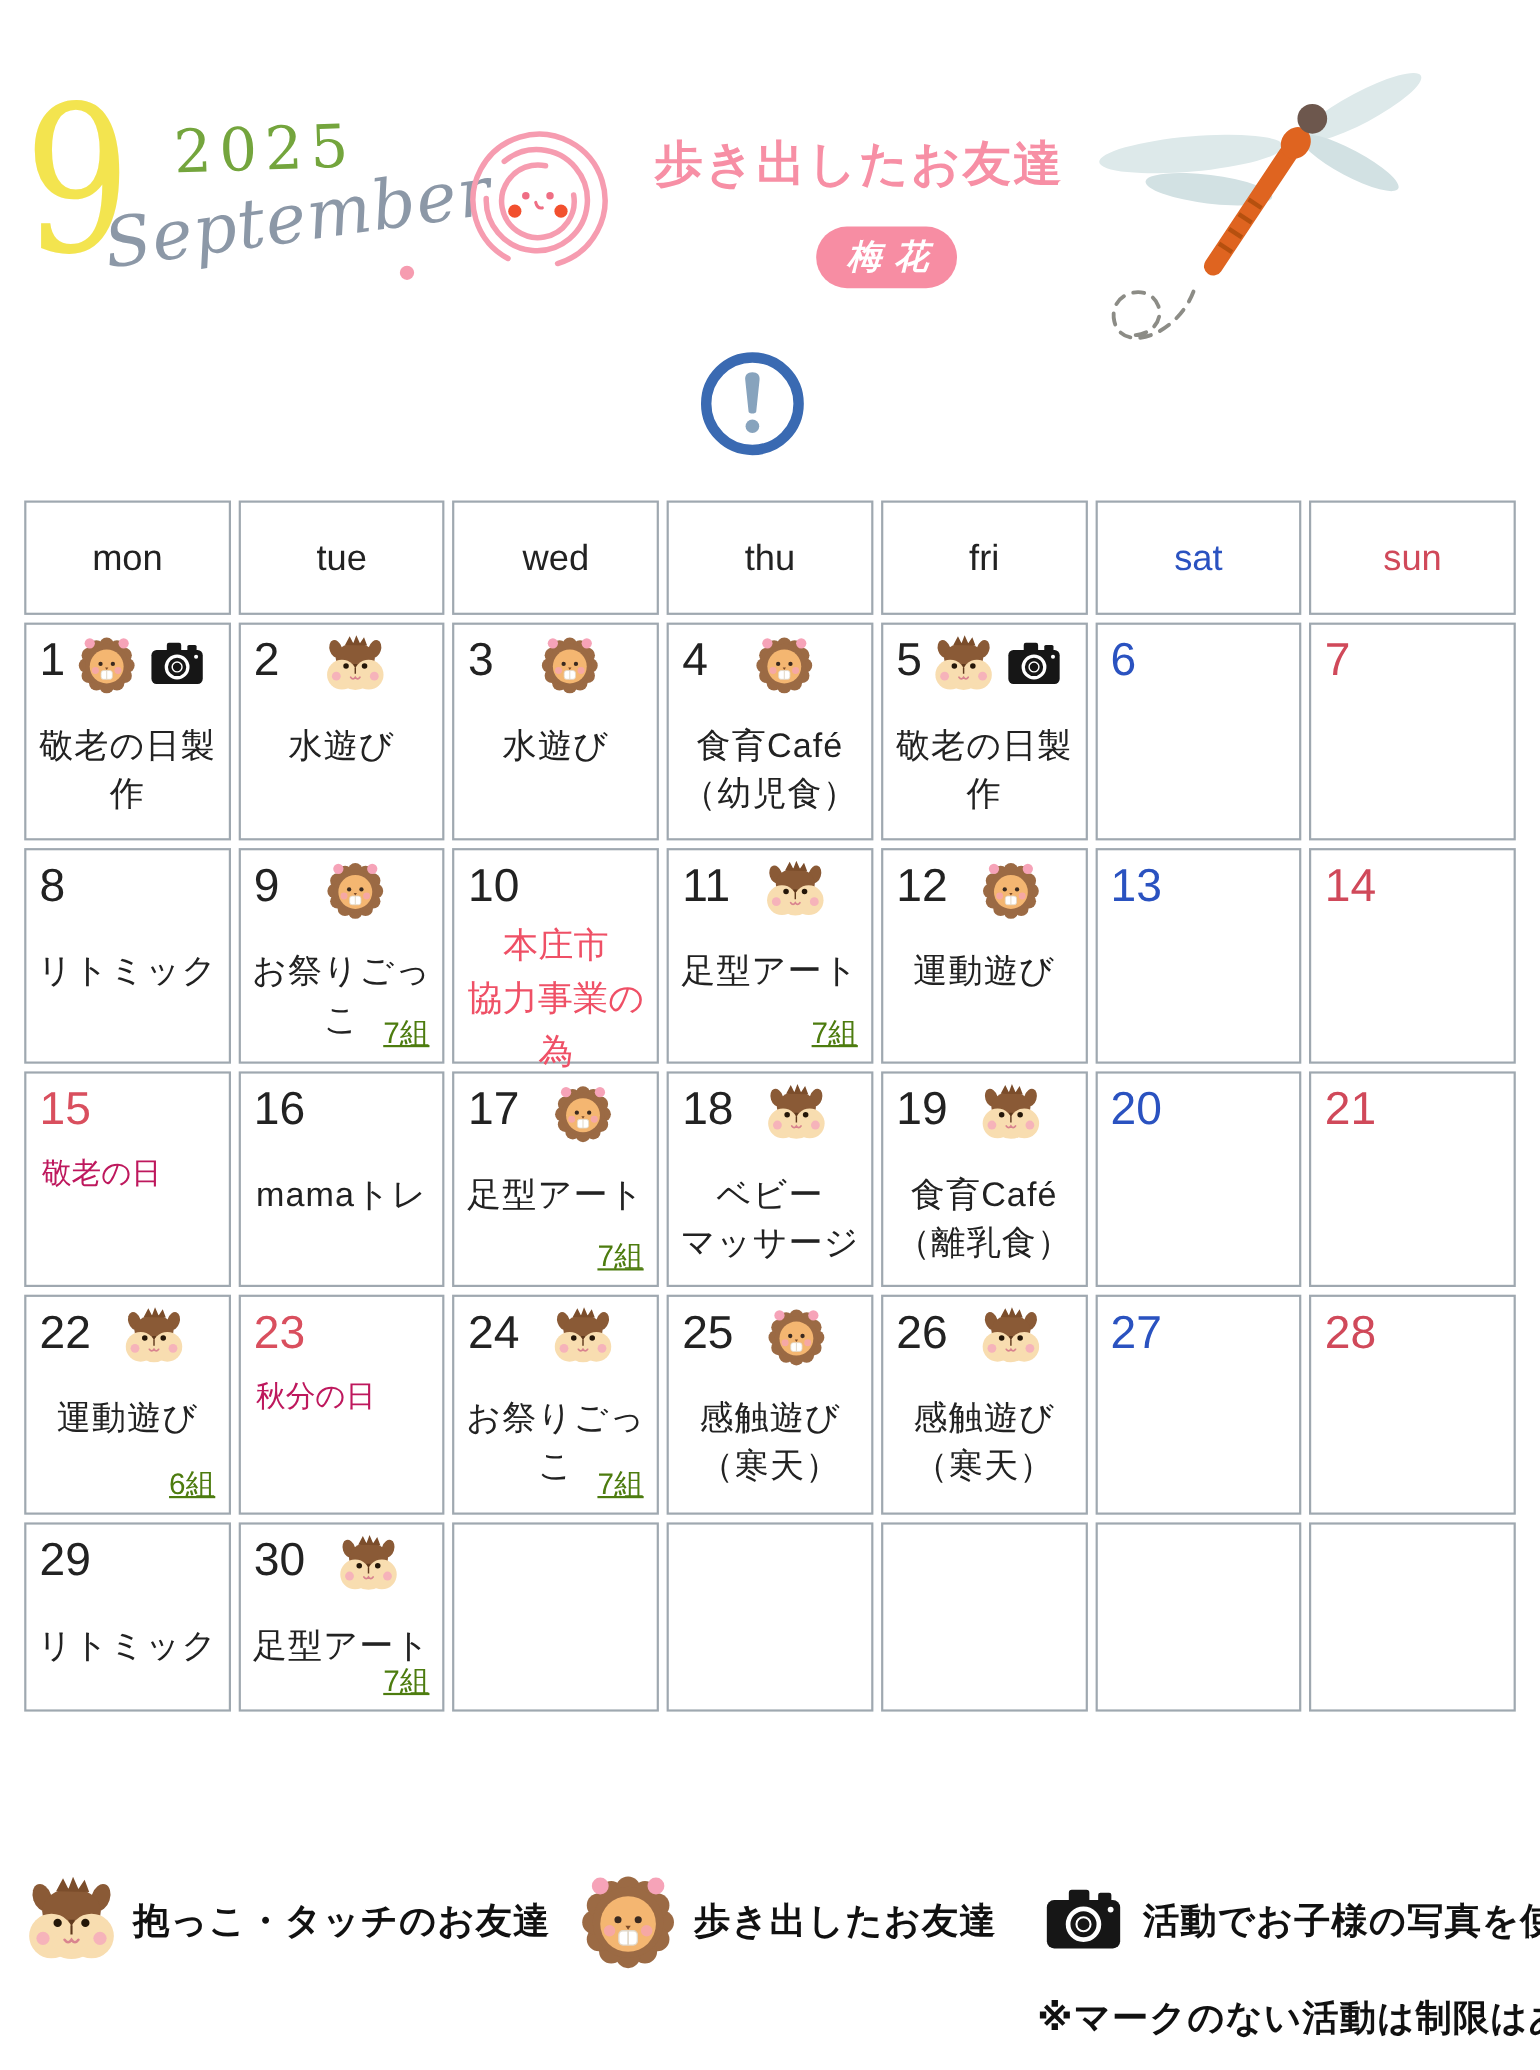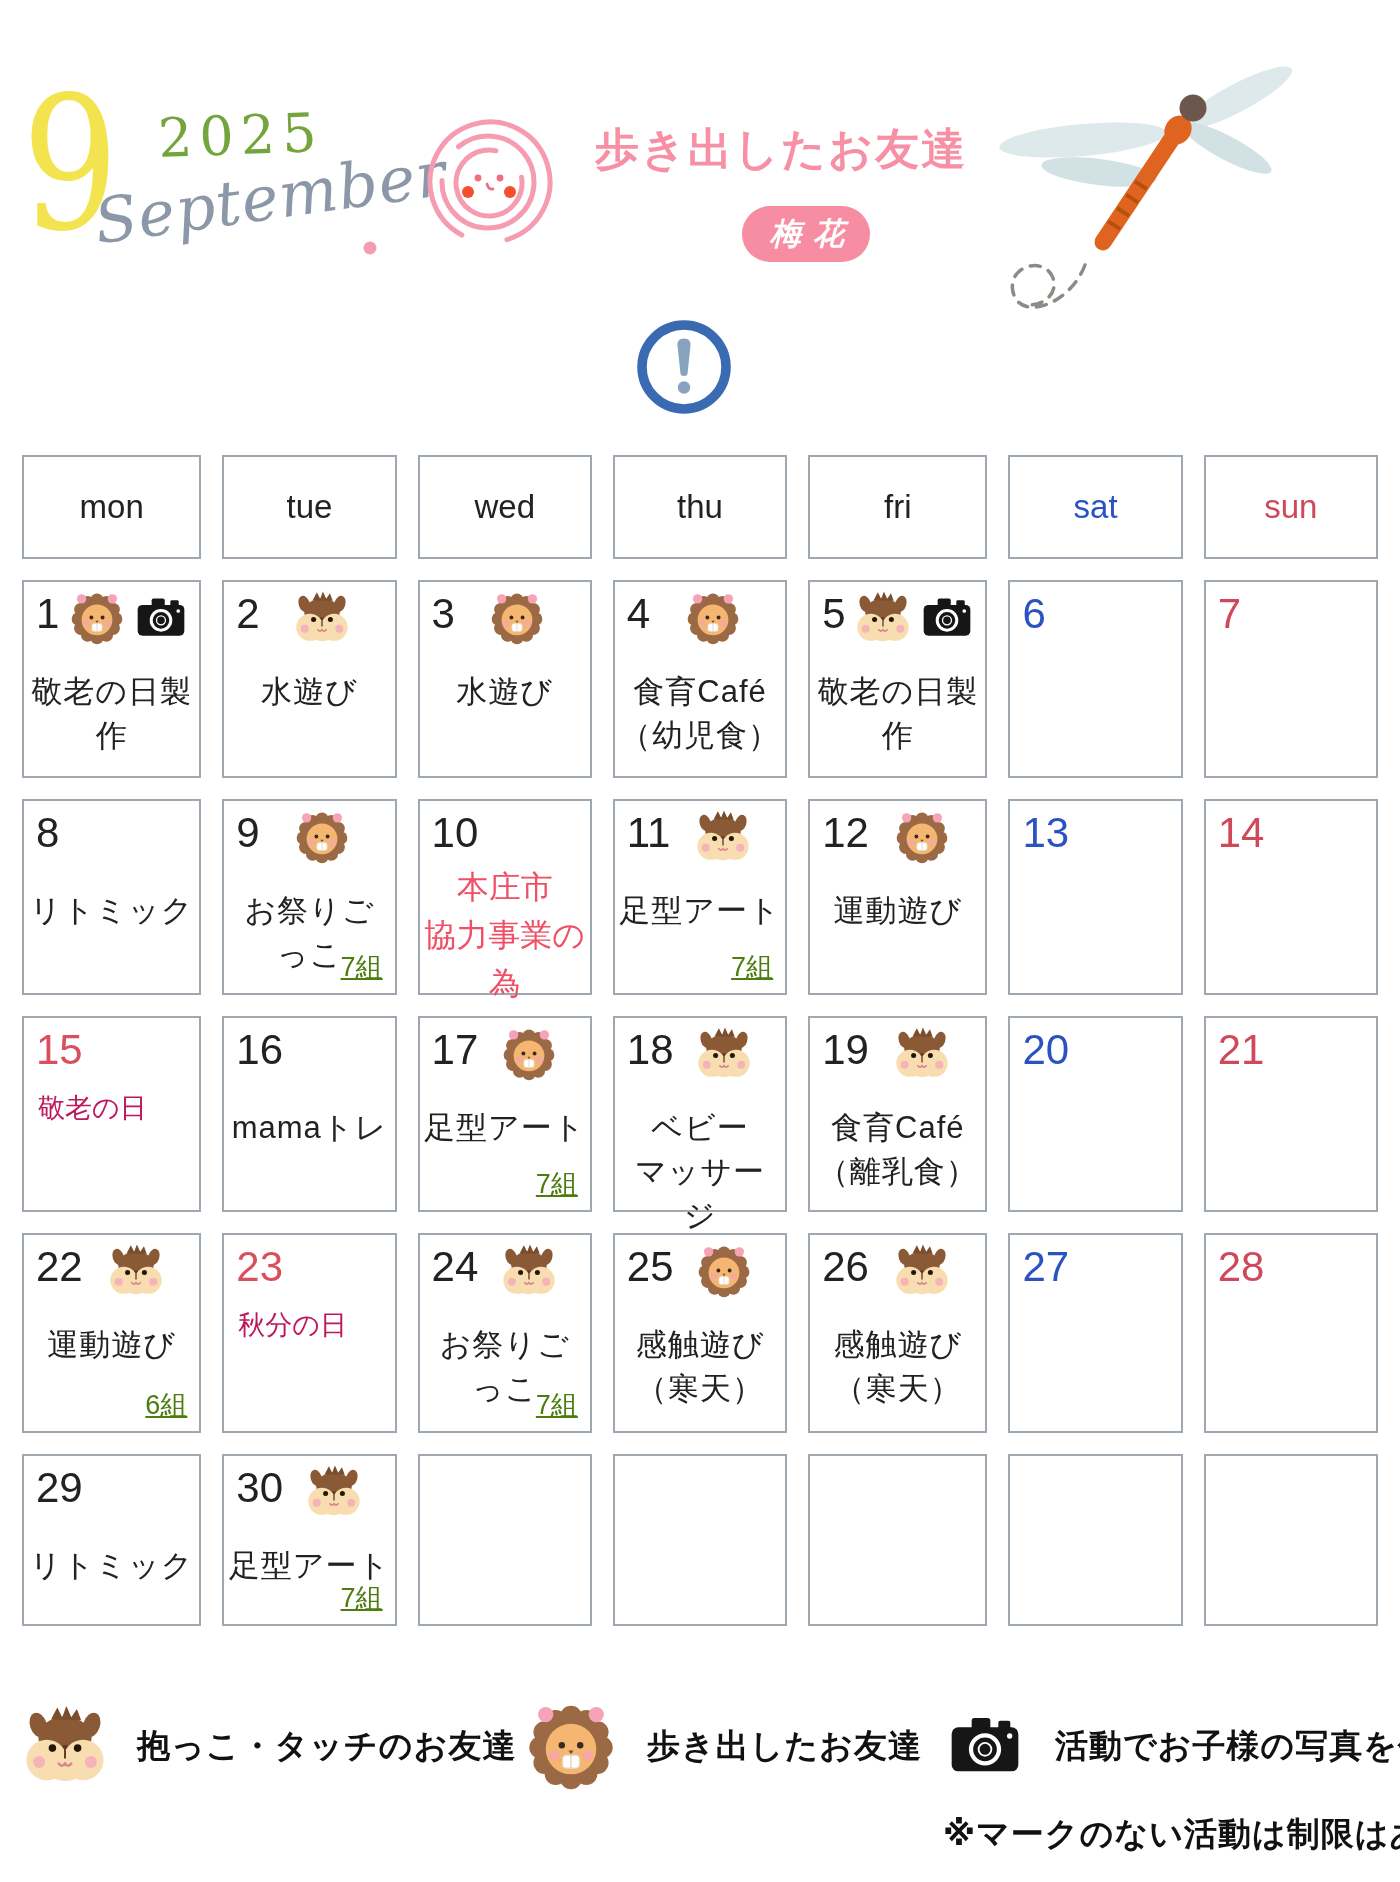--- a/index.html
+++ b/index.html
@@ -22,38 +22,38 @@
   .dragonfly{position:absolute;left:975px;top:50px;}
 
   
   .notice-icon{position:absolute;left:633px;top:316px;}
   .notice-text{position:absolute;left:758px;top:342px;font-size:41px;font-weight:700;
         letter-spacing:1px;color:#111;white-space:nowrap;}
 
   
   .calendar-grid{position:absolute;left:22px;top:455px;width:1356px;display:grid;
         grid-template-columns:repeat(7,1fr);
-        grid-template-rows:104px 198px 196px 196px 200px 172px;gap:21px;}
+        grid-template-rows:104px 198px 196px 196px 200px 172px;gap:7px;}
   .wd-cell{border:2px solid #9fa8b0;background:#fff;display:flex;align-items:center;
         justify-content:center;font-size:33px;color:#222;}
   .wd-cell.sat{color:#2a52c0;} .wd-cell.sun{color:#d0495a;}
   .cell{border:2px solid #9fa8b0;background:#fff;position:relative;}
   .cell-top{display:flex;align-items:flex-start;padding:8px 10px 0 12px;}
   .date{font-size:42px;line-height:1.15;}
   .date.sat{color:#2a52c0;} .date.sun{color:#d0495a;} .date.holiday{color:#d94f5e;}
   .cell-icons{flex:1;display:flex;justify-content:center;gap:8px;margin-top:0px;}
   .cell-icons.left{justify-content:flex-start;margin-left:10px;}
   .activity{position:absolute;left:4px;right:4px;top:88px;text-align:center;
         font-size:31px;line-height:1.42;letter-spacing:1px;color:#222;}
   .activity.red{top:62px;font-size:32px;color:#ef5066;line-height:1.5;letter-spacing:0;}
   .holiday-label{position:absolute;left:14px;top:72px;font-size:27px;color:#be185d;font-family:Liberation Serif, serif;}
   .note{position:absolute;right:12px;bottom:8px;font-size:27px;color:#4d7c0f;text-decoration:underline;}
 
   
-  .legend-item{position:absolute;top:1698px;height:96px;display:flex;align-items:center;gap:16px;}
+  .legend-item{position:absolute;top:1698px;height:96px;display:flex;align-items:center;}
   #legend-items .legend-item:nth-child(1){left:23px;}
   #legend-items .legend-item:nth-child(2){left:525px;}
   #legend-items .legend-item:nth-child(3){left:945px;}
   .legend-item .icon{margin-right:14px;display:flex;}
   .legend-label{font-size:33px;font-weight:700;letter-spacing:1px;white-space:nowrap;color:#111;}
   .legend-note{position:absolute;left:943px;top:1812px;font-size:33px;font-weight:700;
         letter-spacing:1px;color:#111;white-space:nowrap;}
   .icon{line-height:0;}
 </style>
 </head>

